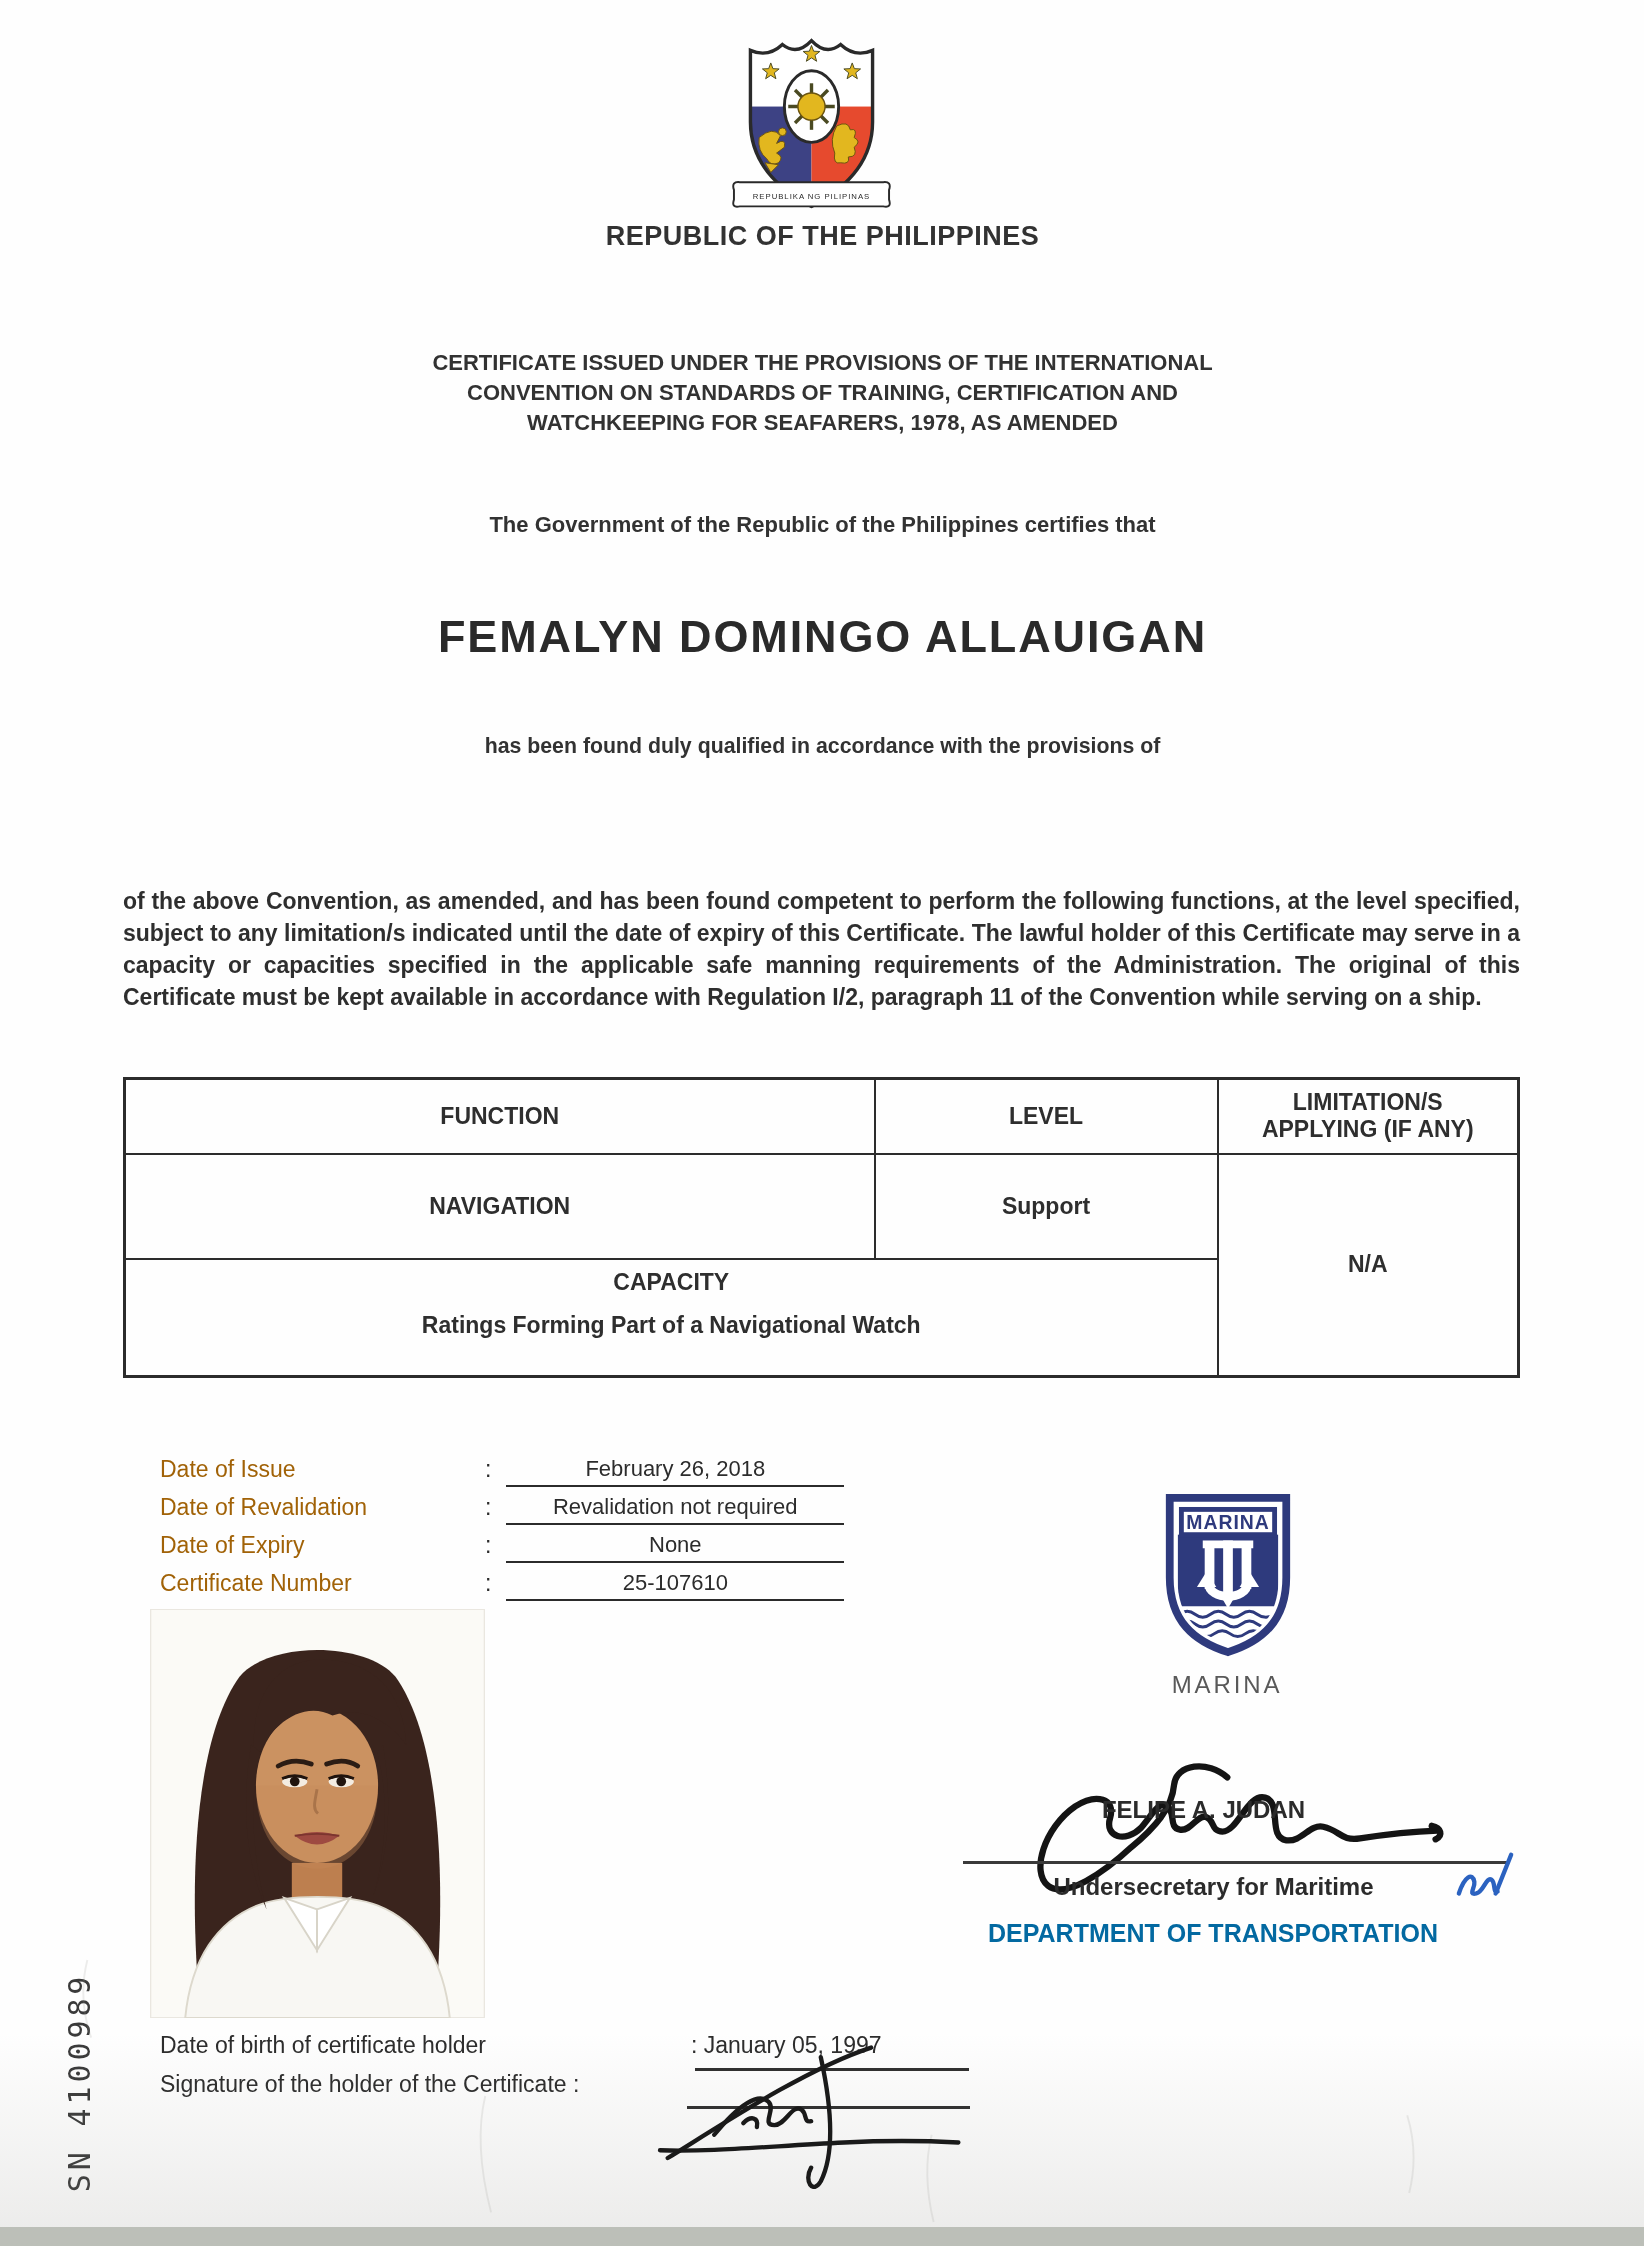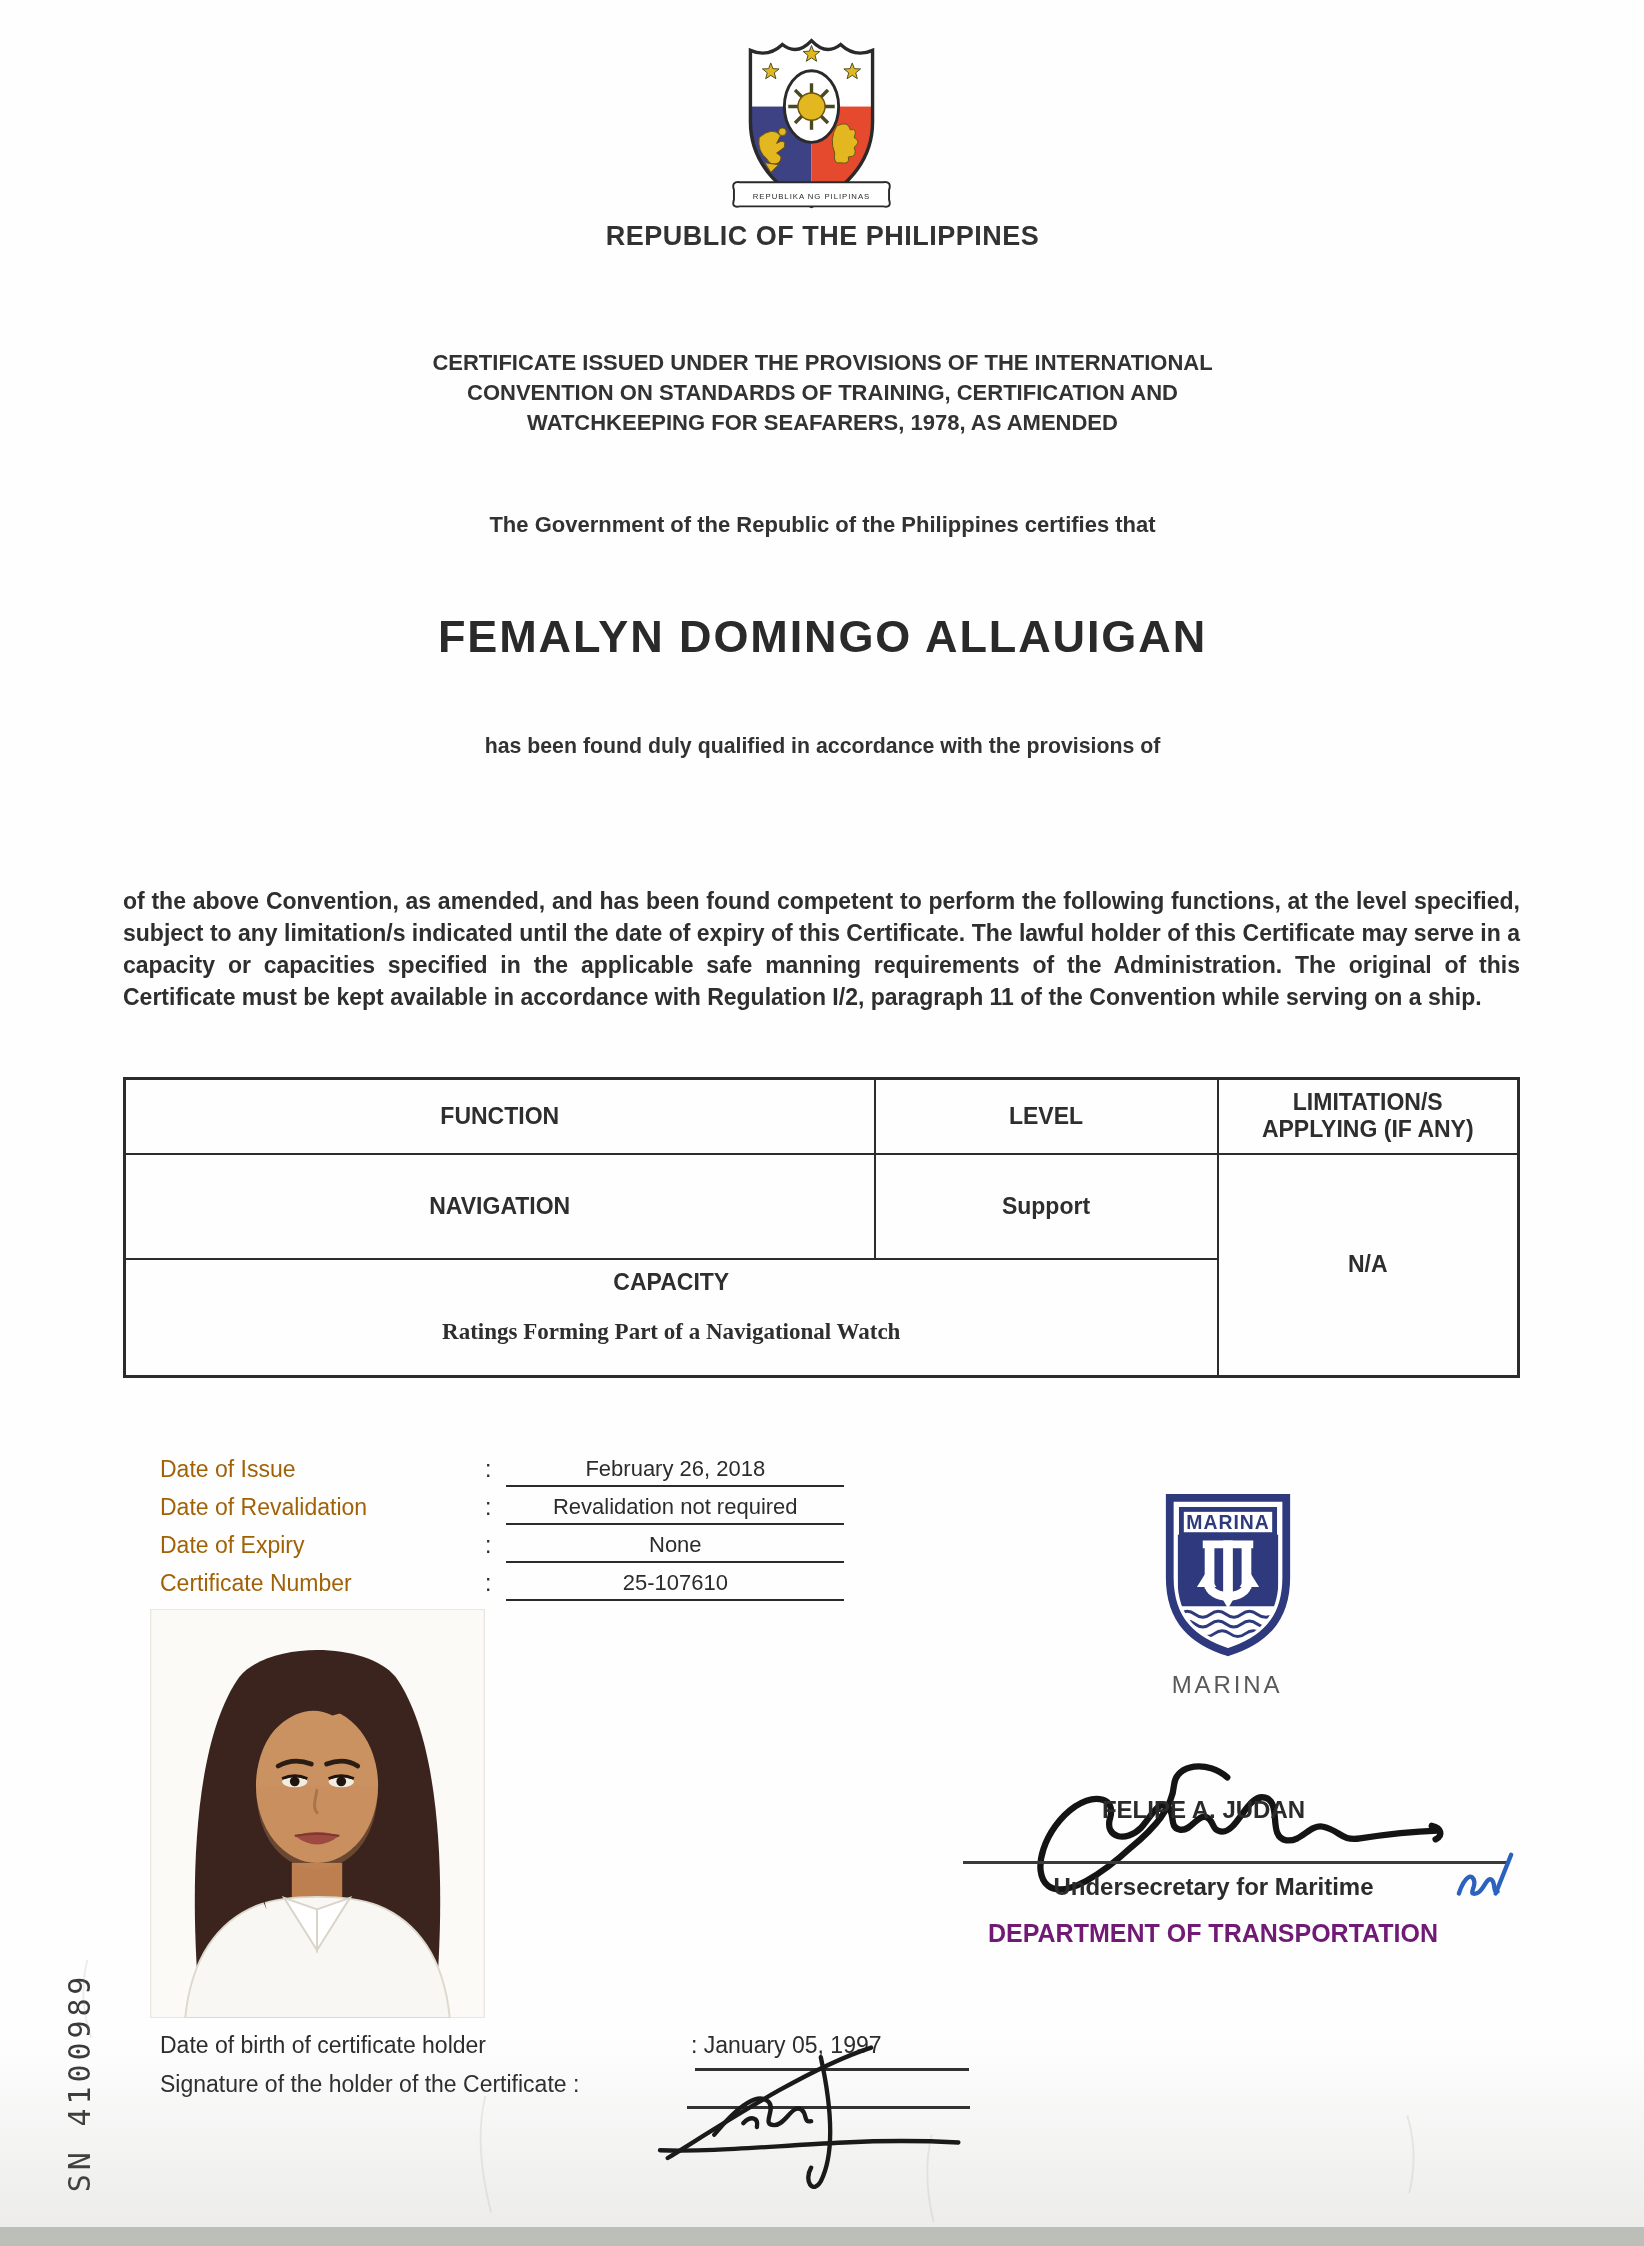--- a/index.html
+++ b/index.html
@@ -26,39 +26,39 @@
   
   .cert-table{left:123px;top:1077px;border-collapse:collapse;table-layout:fixed;
     border:3.9px solid #2c2c2c;}
   .cert-table th,.cert-table td{border:2.9px solid #2c2c2c;text-align:center;vertical-align:middle;
     font-weight:bold;font-size:23px;color:#2e2e2e;padding:0 19.4px;}
   .r-head{height:75px;}
   .r-nav{height:105px;}
   .r-cap{height:118px;}
   .r-cap td{vertical-align:top;}
   .cap-label{margin-top:9.7px;}
-  .cap-value{margin-top:23px;font-family:Liberation Serif, serif;}
+  .cap-value{margin-top:16px;}
   
   .details{left:160px;top:1456px;width:699px;}
   .detail-row{display:flex;height:38px;align-items:flex-start;}
   .detail-label{width:325px;font-size:23px;color:#a16207;}
   .detail-colon{width:21.3px;font-size:23px;color:#2c2c2c;}
   .detail-value{width:338px;text-align:center;font-size:22px;color:#2c2c2c;
     border-bottom:2.9px solid #2b2b2b;padding-bottom:2.9px;}
   
   .marina-logo{left:1160px;top:1490px;}
   .marina-caption{left:1135px;top:1671px;width:184px;text-align:center;font-size:24px;
     color:#595959;letter-spacing:2.9px;}
   
   .sig-scrawl{left:1009px;top:1756px;}
   .sig-name{left:1029px;top:1796px;width:349px;text-align:center;font-size:24px;font-weight:bold;color:#2b2b2b;}
   .sig-line{left:963px;top:1861px;width:546px;height:2.9px;background:#3a3a3a;}
   .sig-title{left:1029px;top:1873px;width:369px;text-align:center;font-size:24px;font-weight:bold;color:#2b2b2b;}
   .sig-blue{left:1451px;top:1847px;}
-  .sig-dept{left:956px;top:1919px;width:514px;text-align:center;font-size:25px;font-weight:bold;color:#701a75;}
+  .sig-dept{left:956px;top:1919px;width:514px;text-align:center;font-size:25px;font-weight:bold;color:#0369a1;}
   
   .photo{left:150px;top:1609px;width:335px;height:409px;}
   
   .dob-label{left:160px;top:2032px;font-size:23px;color:#2c2c2c;}
   .dob-value{left:691px;top:2032px;font-size:23px;color:#2c2c2c;}
   .underline-a{left:695px;top:2068px;width:274px;height:2.9px;background:#2e2e2e;}
   .sigholder-label{left:160px;top:2071px;font-size:23px;color:#2c2c2c;}
   .underline-b{left:687px;top:2106px;width:283px;height:2.9px;background:#2e2e2e;}
   .holder-scrawl{left:650px;top:2034px;z-index:3;}
   

